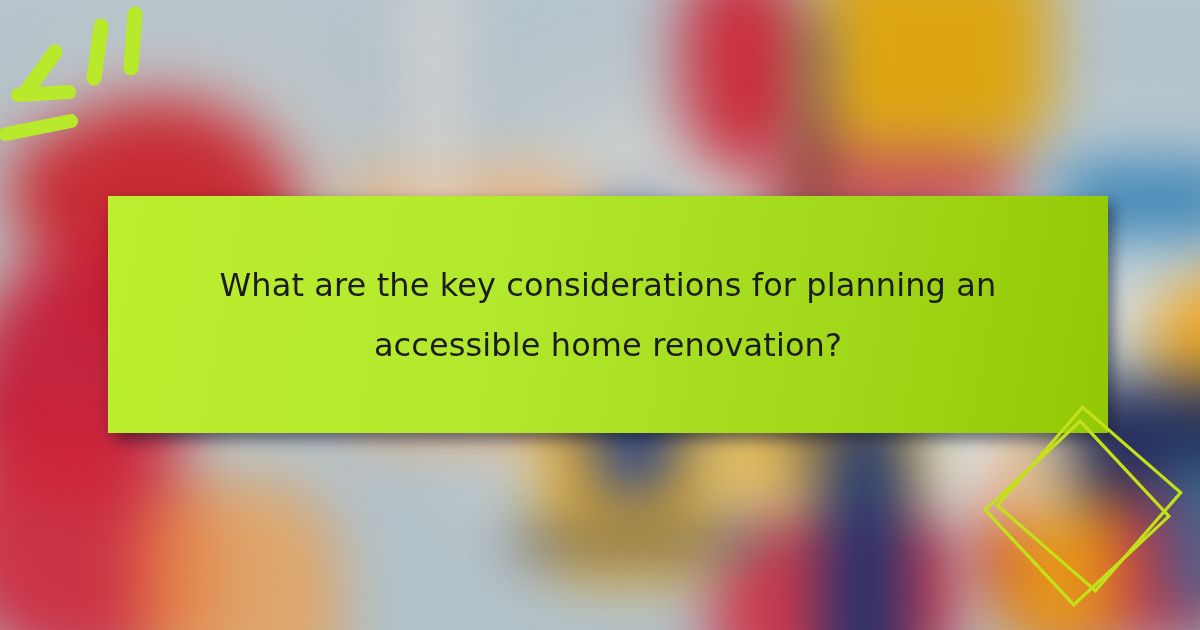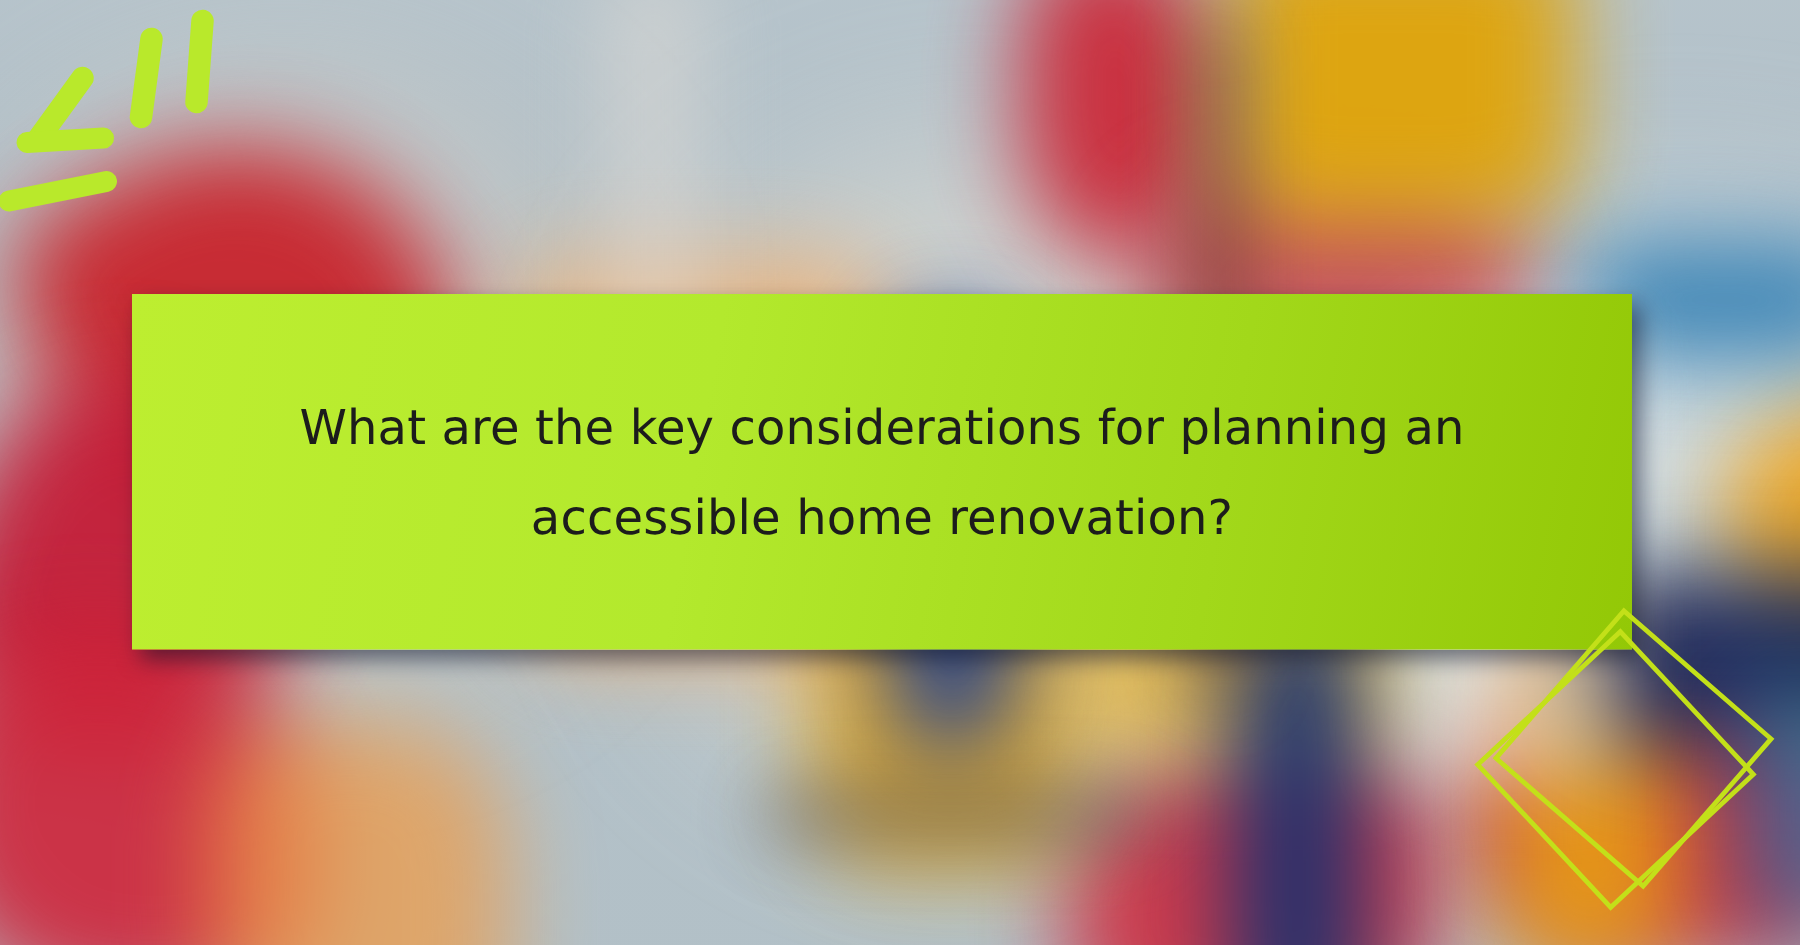--- a/index.html
+++ b/index.html
@@ -41,21 +41,21 @@
   .blob-hard { filter: blur(30px); }
 
   .bar {
     position: absolute;
     filter: blur(26px);
   }
 
   
   #banner {
     position: absolute;
-    left: 88px;
+    left: 108px;
     top: 196px;
     width: 1000px;
     height: 237px;
     background: linear-gradient(100deg, #bdee30 0%, #b3e92d 38%, #a2d81a 72%, #93c806 100%);
     box-shadow: 6px 7px 14px rgba(10, 14, 40, 0.55);
     display: flex;
     align-items: center;
     justify-content: center;
     box-sizing: border-box;
     padding: 0 44px;

